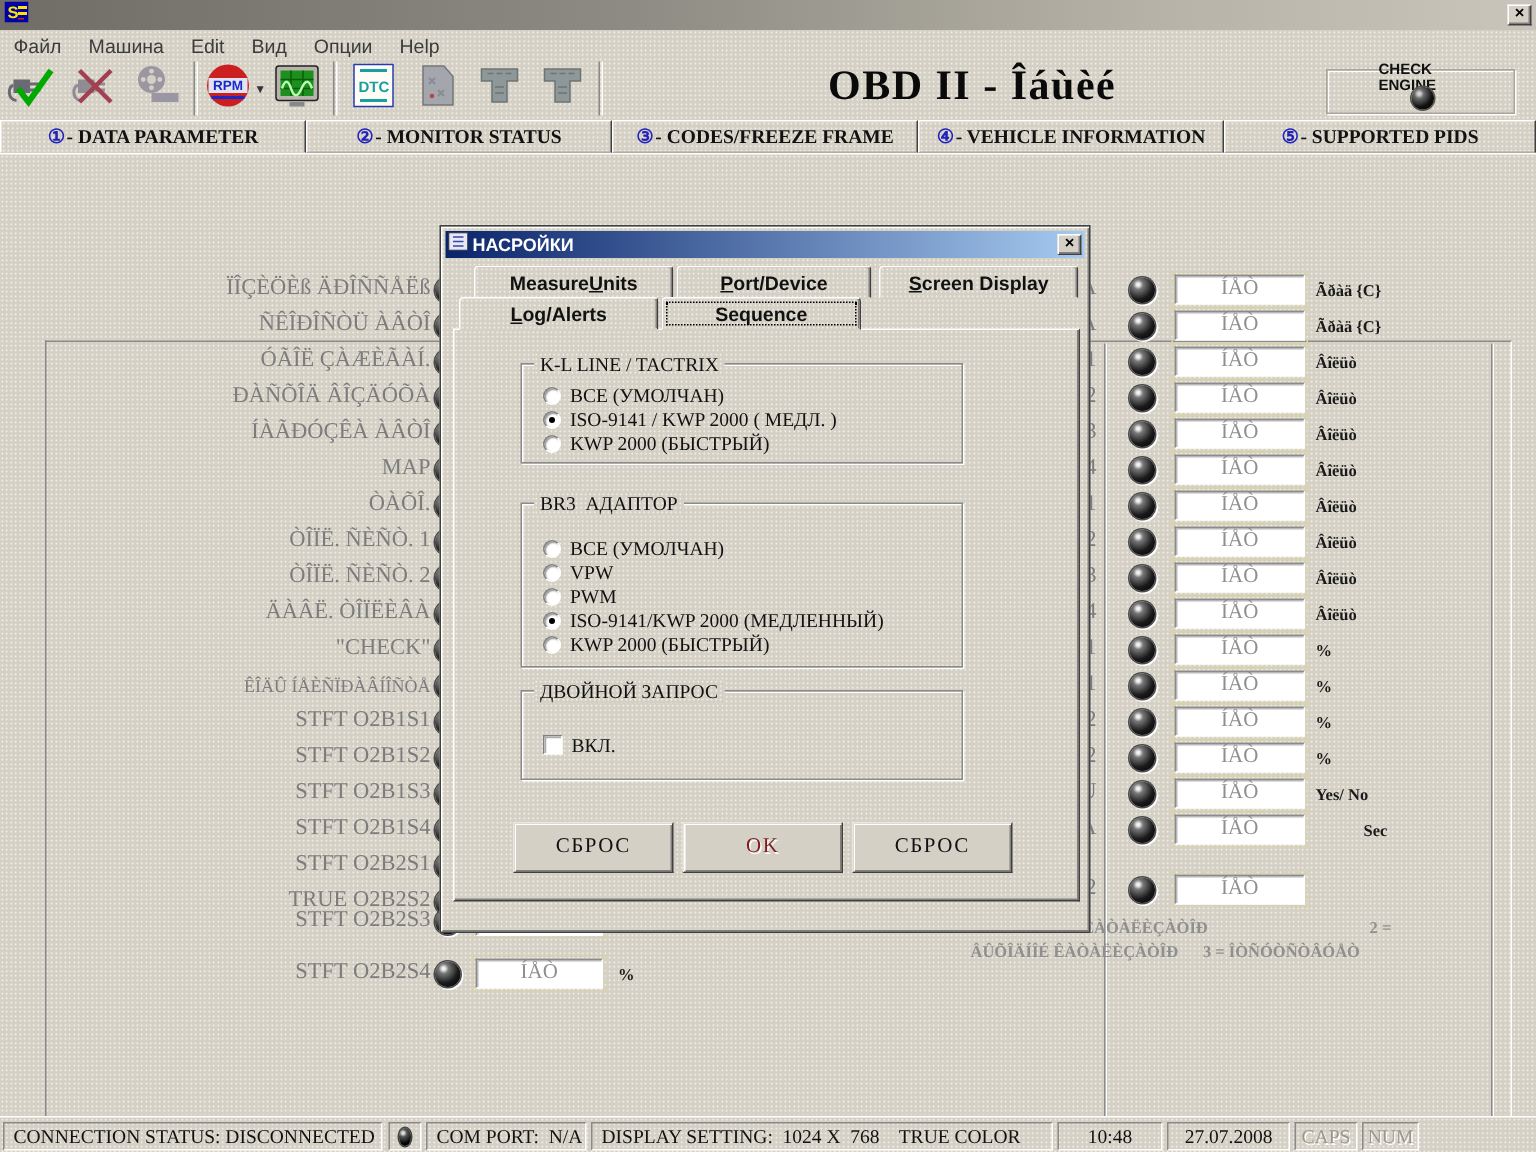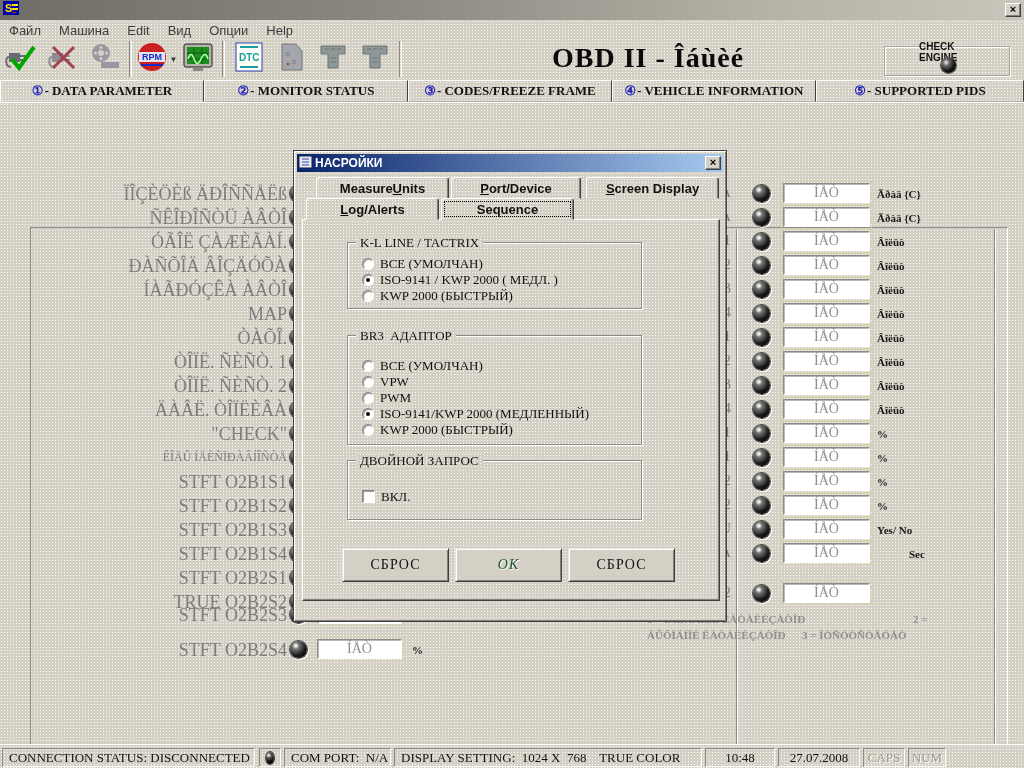--- a/index.html
+++ b/index.html
@@ -46,21 +46,21 @@
   .mtab.active { border-bottom-color:transparent; }
 
   
   #main-panel { left:0; top:102px; width:1024px; height:641px; border-top:1px solid #fff; }
   #inner-rect { left:30px; top:124px; width:978px; height:578px;
     border:1px solid; border-color:#8a8a8a #fff #fff #8a8a8a; }
   .vgroove { top:126px; height:574px; width:2px; border-left:1px solid #8a8a8a; border-right:1px solid #fff; }
 
   .prow { left:0; width:1024px; height:24px; }
   .plabel { position:absolute; left:0; top:2px; width:287px; text-align:right;
-    font-family:"Liberation Serif",serif; font-size:18px; color:#7c7c7c; }
+    font-family:"Liberation Serif",serif; font-size:15px; color:#7c7c7c; }
   .plabel.small { font-size:12px; top:4px; }
   .led { position:absolute; width:17px; height:17px; border-radius:50%;
     background:radial-gradient(circle at 34% 28%, #efefef 0 6%, #777 20%, #1a1a1a 58%, #000 100%);
     box-shadow:0 0 0 1px #4a4a4a, 1px 1px 0 1px #fff; }
   .vbox { position:absolute; width:85px; height:20px; background:#fff;
     border:1px solid; border-color:#8a8a8a #fff #fff #8a8a8a;
     box-shadow:inset 1px 1px 0 #b8b8b8; outline:1px dashed #d9d4a8; outline-offset:1px;
     text-align:center; font-family:"Liberation Serif",serif; font-size:14px; color:#8f8f8f; line-height:18px; }
   .unit { position:absolute; top:6px; font-family:"Liberation Serif",serif; font-weight:bold;
     font-size:11px; color:#1a1a1a; white-space:pre; }
@@ -104,21 +104,21 @@
   .radio.sel::after { content:""; position:absolute; left:3px; top:3px; width:4px; height:4px;
     border-radius:50%; background:#000; }
   .chk { width:13px; height:13px; background:#fff; border:1px solid;
     border-color:#808080 #fff #fff #808080; box-shadow:inset 1px 1px 1px #9a9a9a; }
   .optlbl { margin-left:6px; font-family:"Liberation Serif",serif; font-size:13px; color:#111; white-space:pre; }
   .dbtn { position:absolute; top:328px; width:107px; height:34px; background-color:#d4d0c6;
     border:1px solid; border-color:#e8e6df #404040 #404040 #e8e6df;
     box-shadow:inset 1px 1px 0 #fff, inset -1px -1px 0 #808080;
     font-family:"Liberation Serif",serif; font-size:14px; color:#111; letter-spacing:1px;
     display:flex; align-items:center; justify-content:center; }
-  .dbtn.disabled { color:#14532d; text-shadow:1px 1px 0 #fff;font-style:italic; }
+  .dbtn.disabled { color:#7f1d1d; text-shadow:1px 1px 0 #fff; }
 
   svg text { font-family:"Liberation Sans",sans-serif; }
 </style>
 </head>
 <body class="dots">
 
 <div id="titlebar" class="abs">
   <span>
     <svg width="16" height="14">
         <rect width="16" height="14" fill="#0000a8"></rect>

